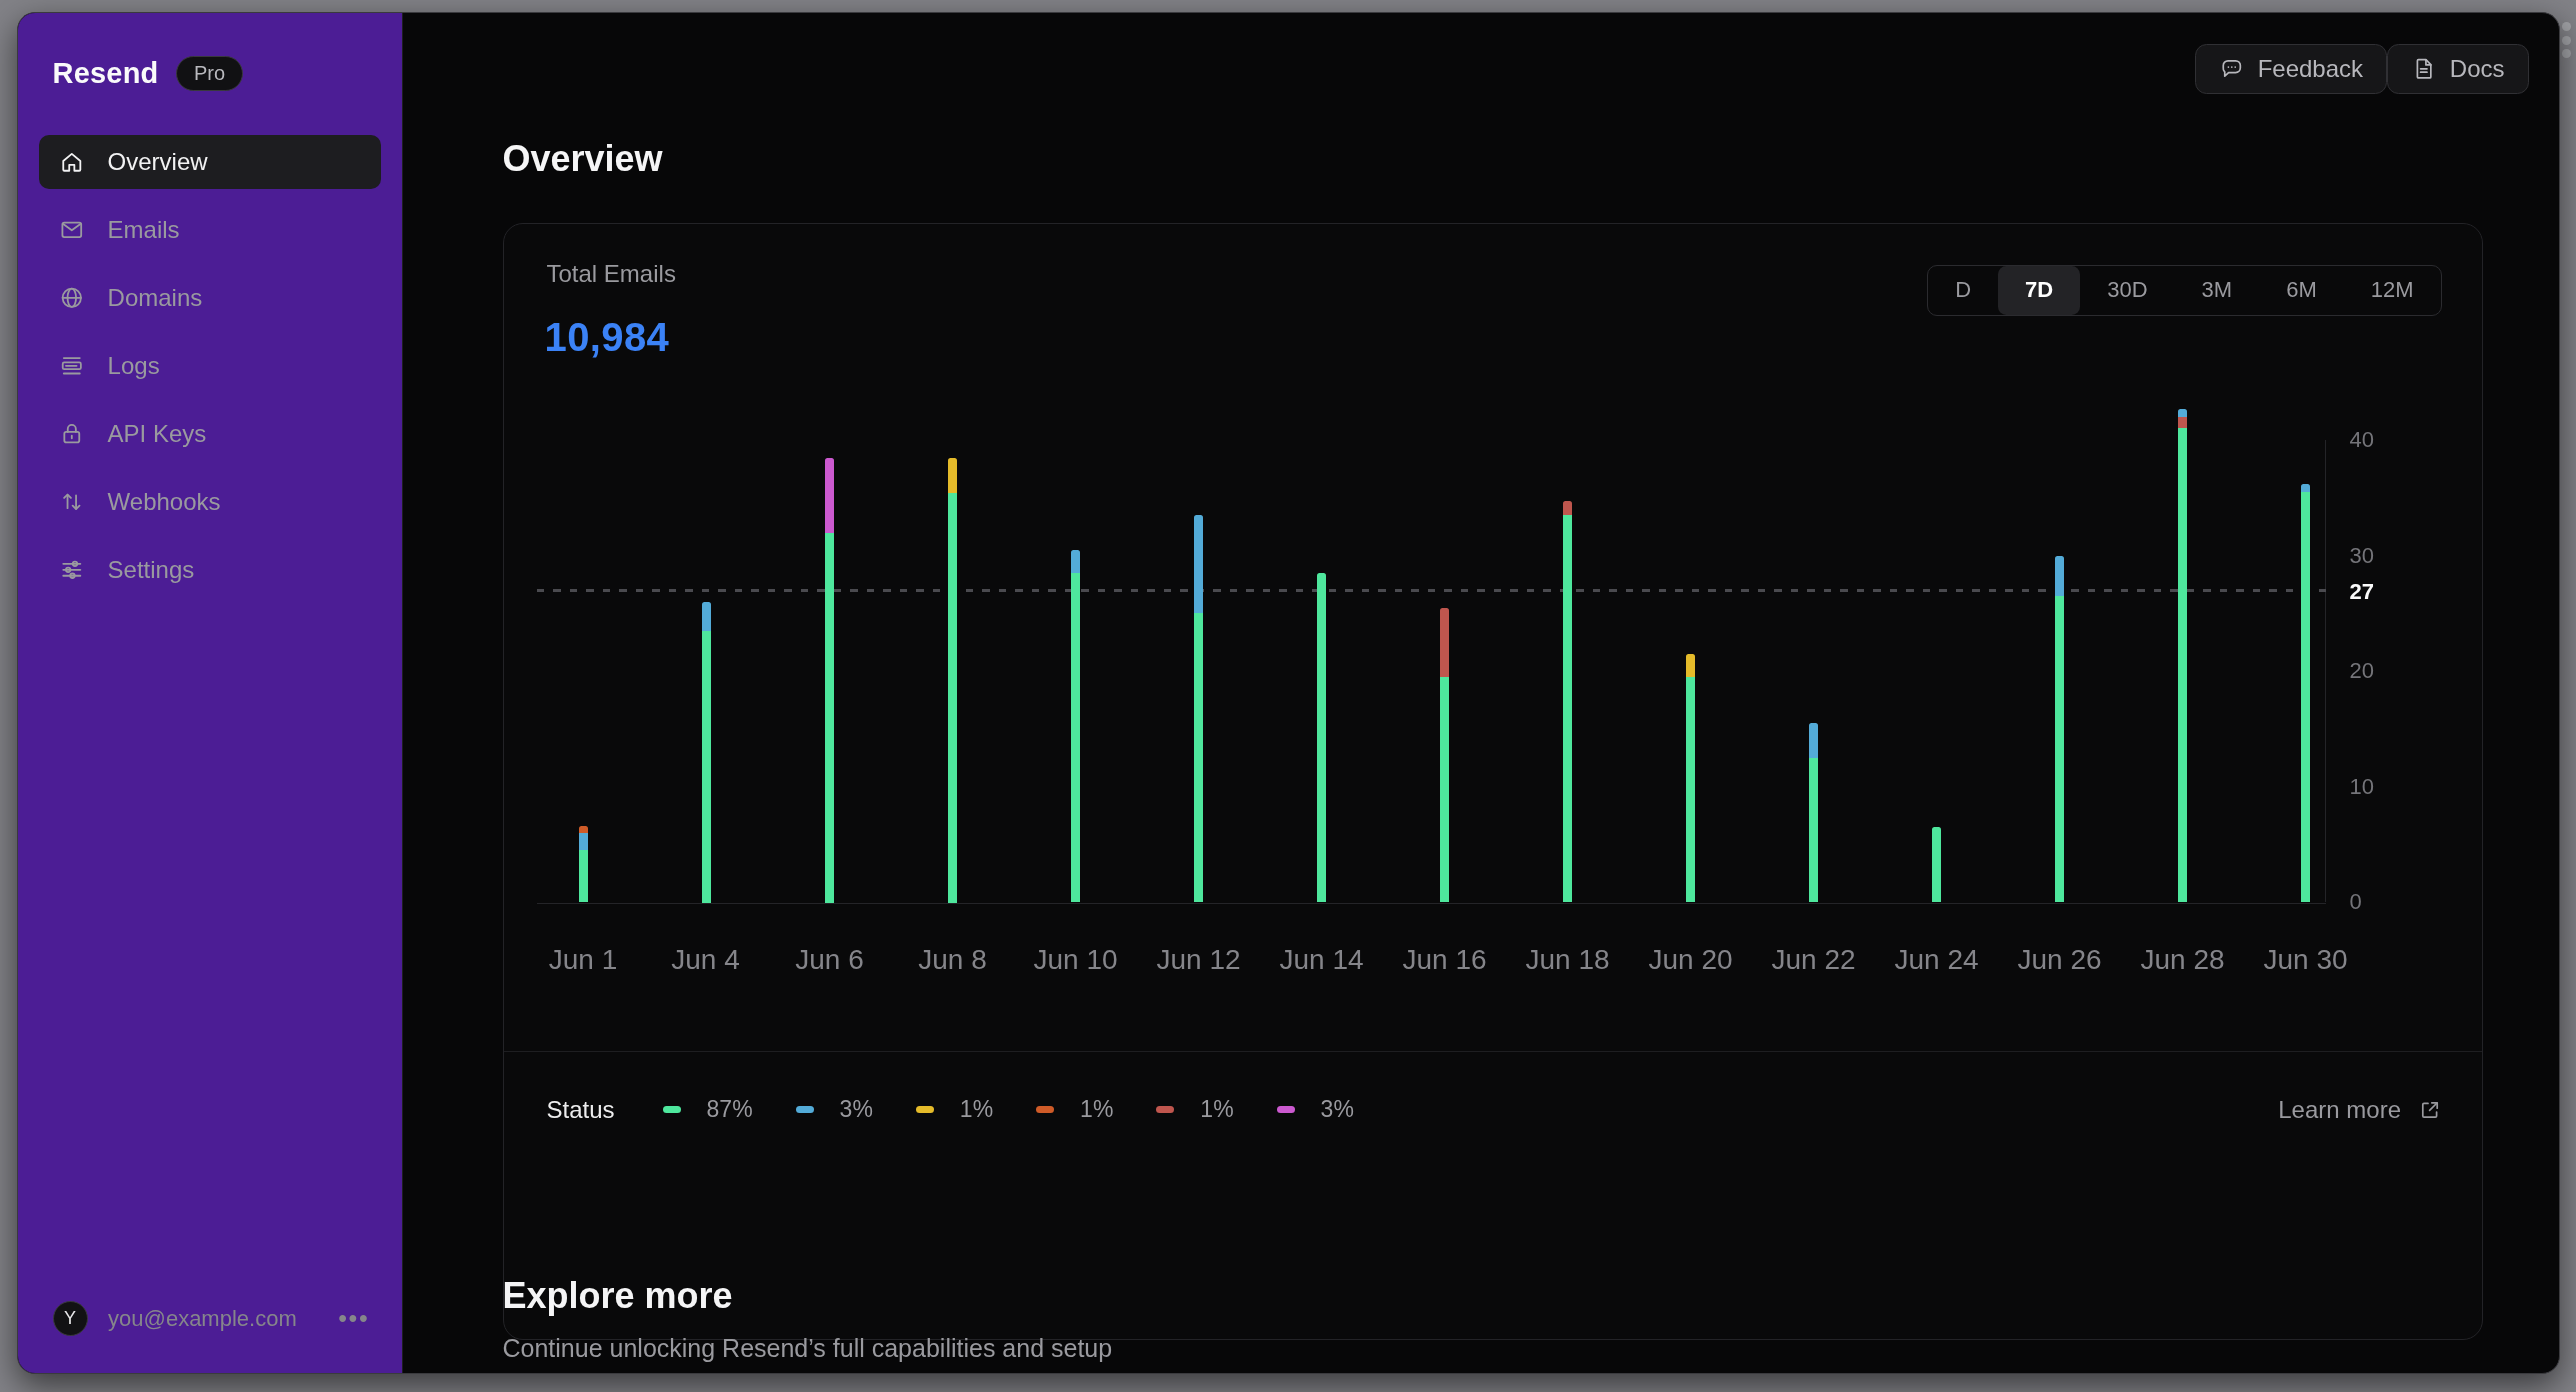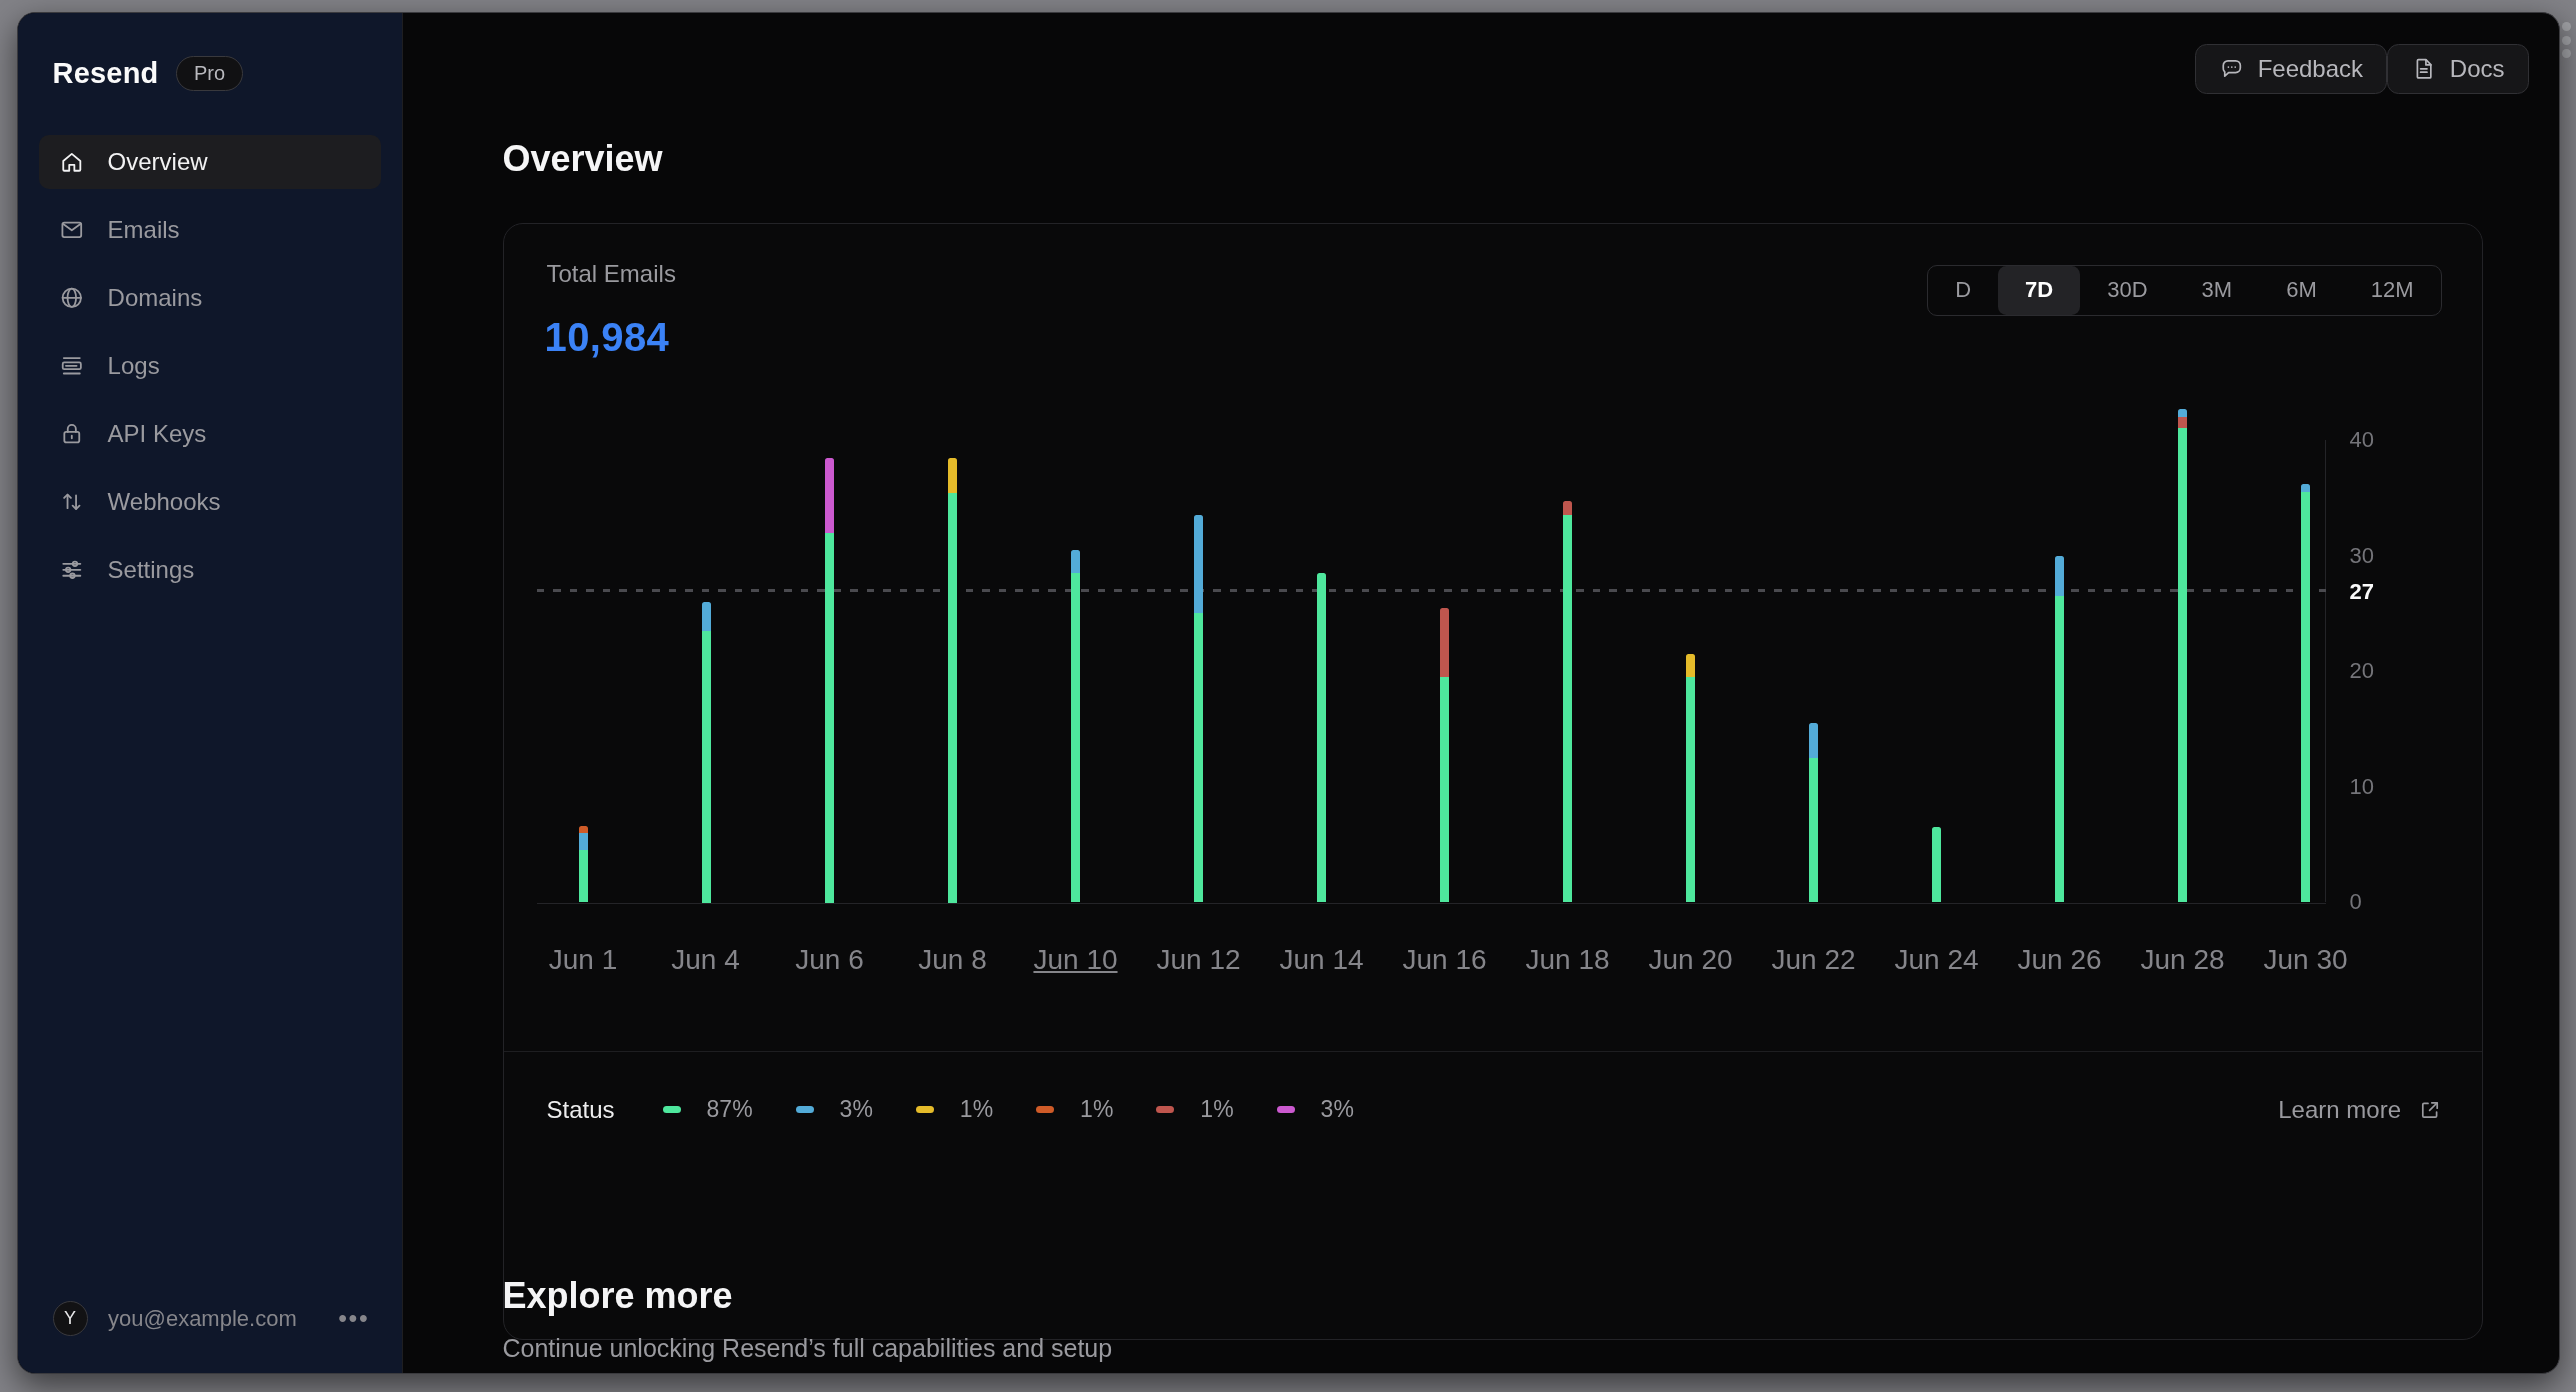--- a/index.html
+++ b/index.html
@@ -13,21 +13,21 @@
   .window {
     position:absolute; left:16.5px; top:11.6px; width:2543px; height:1362px;
     background:#070708; border-radius:18px; border:0.8px solid #3a3a3e;
     box-shadow:0 11.6px 33px rgba(0,0,0,.55); overflow:hidden;
   }
   .bg-dot { position:absolute; width:9px; height:9px; border-radius:50%; background:#a2a3a7; left:2562px; }
 
   
   .sidebar {
     position:absolute; left:0; top:0; width:385px; height:100%;
-    border-right:0.8px solid #1e1e21; background:#0f172a;
+    border-right:0.8px solid #1e1e21; background:#4c1d95;
   }
   .brand-row { position:absolute; left:35px; top:43px; display:flex; align-items:center; gap:18px; }
   .brand { font-size:29px; font-weight:700; color:#fafafa; letter-spacing:0.2px; }
   .badge {
     font-size:20px; color:#b9b9be; border:0.8px solid #39393d; background:#111113;
     border-radius:825px; padding:6.6px 16.5px; line-height:1;
   }
   .nav { position:absolute; left:21.5px; top:122px; width:342px; display:flex; flex-direction:column; gap:14px; }
   .nav-item {
     height:54px; display:flex; align-items:center; gap:23px; padding:0 20px;
@@ -291,21 +291,21 @@
         <div class="ytick" style="top: 434px;">20</div>
         <div class="ytick" style="top: 550px;">10</div>
         <div class="ytick" style="top: 665px;">0</div>
         <div class="ytick avg" style="top: 355px;">27</div>
       </div>
     <div id="xticks">
         <div class="xtick" style="left: 21.5px;">Jun 1</div>
         <div class="xtick" style="left: 144px;">Jun 4</div>
         <div class="xtick" style="left: 268px;">Jun 6</div>
         <div class="xtick" style="left: 391px;">Jun 8</div>
-        <div class="xtick" style="left: 514px; text-decoration: underline;">Jun 10</div>
+        <div class="xtick" style="left: 514px;">Jun 10</div>
         <div class="xtick" style="left: 637px;">Jun 12</div>
         <div class="xtick" style="left: 760px;">Jun 14</div>
         <div class="xtick" style="left: 883px;">Jun 16</div>
         <div class="xtick" style="left: 1006px;">Jun 18</div>
         <div class="xtick" style="left: 1129px;">Jun 20</div>
         <div class="xtick" style="left: 1252px;">Jun 22</div>
         <div class="xtick" style="left: 1375px;">Jun 24</div>
         <div class="xtick" style="left: 1498px;">Jun 26</div>
         <div class="xtick" style="left: 1621px;">Jun 28</div>
         <div class="xtick" style="left: 1744px;">Jun 30</div>

